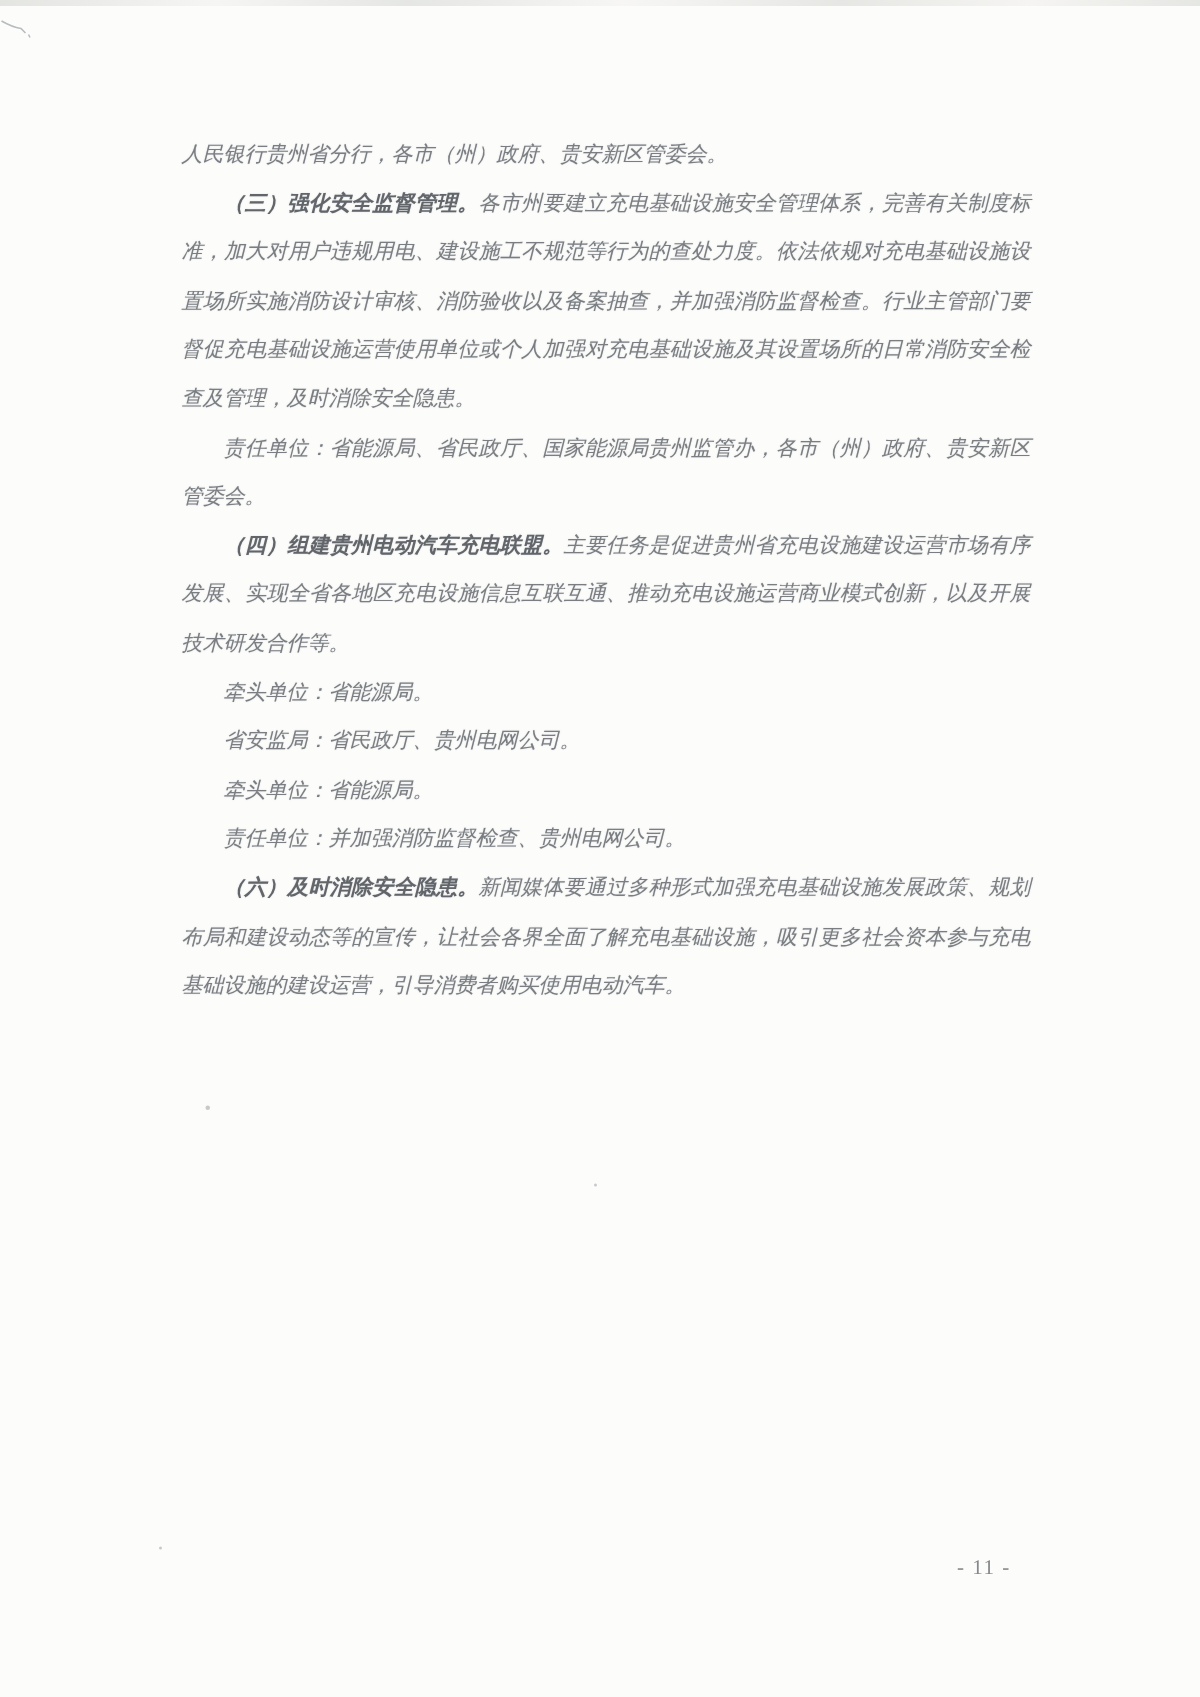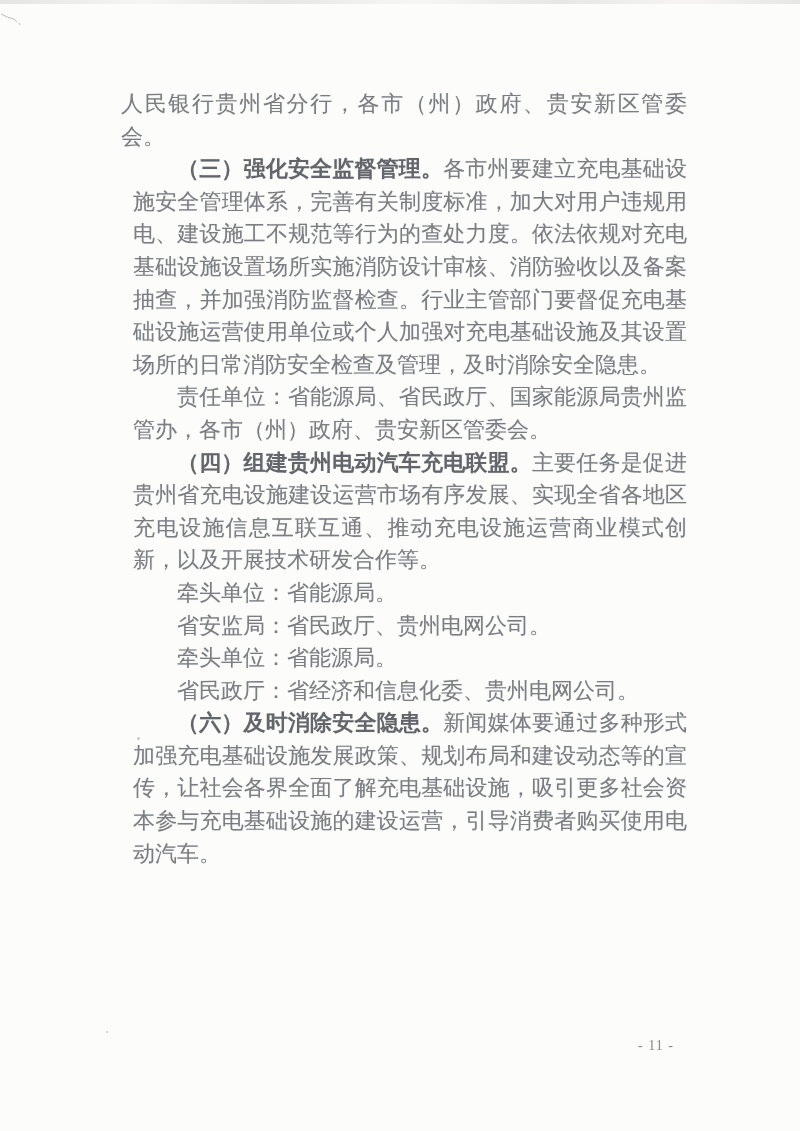--- a/index.html
+++ b/index.html
@@ -33,27 +33,28 @@
     position: absolute;
     top: 8px; left: 0;
     width: 40px; height: 24px;
   }
   .doc {
     position: absolute;
     left: 121px;
     top: 88px;
     width: 566px;
     color: var(--ink, #7a7e82);
-    font-size: 22px;
+    font-size: 14px;
     line-height: 32.6px;
     text-align: justify;
     text-shadow: 0 0 1px rgba(130,134,138,0.35);
+    font-style: italic;
   }
   .para { margin: 0; text-indent: 0; }
-  .para.indent { text-indent: 2em; margin-left: 12px; }
+  .para.indent { text-indent: 2em; }
   .lead {
     font-weight: 700;
     color: var(--ink_bold, #62666b);
   }
   .page-number {
     position: absolute;
     left: 638px;
     top: 1038px;
     font-size: 14px;
     letter-spacing: 1px;
@@ -90,21 +91,21 @@
 
   <p class="para indent"><span class="lead">（四）组建贵州电动汽车充电联盟。</span><span>主要任务是促进贵州省充电设施建设运营市场有序发展、实现全省各地区充电设施信息互联互通、推动充电设施运营商业模式创新，以及开展技术研发合作等。</span></p>
 
   <p class="para indent"><span>牵头单位：省能源局。</span></p>
 
   <p class="para indent"><span>省安监局：省民政厅、贵州电网公司。</span></p>
 
 
   <p class="para indent"><span>牵头单位：省能源局。</span></p>
 
-  <p class="para indent"><span>省民政厅：省经济和信息化委、贵州电网公司。</span></p>
+  <p class="para indent"><span>责任单位：并加强消防监督检查、贵州电网公司。</span></p>
 
   <p class="para indent"><span class="lead">（六）及时消除安全隐患。</span><span>新闻媒体要通过多种形式加强充电基础设施发展政策、规划布局和建设动态等的宣传，让社会各界全面了解充电基础设施，吸引更多社会资本参与充电基础设施的建设运营，引导消费者购买使用电动汽车。</span></p>
 </main>
 
 <div class="page-number">- 11 -</div>
 
 <div class="speck s1"></div>
 <div class="speck s2"></div>
 <div class="speck s3"></div>
 

